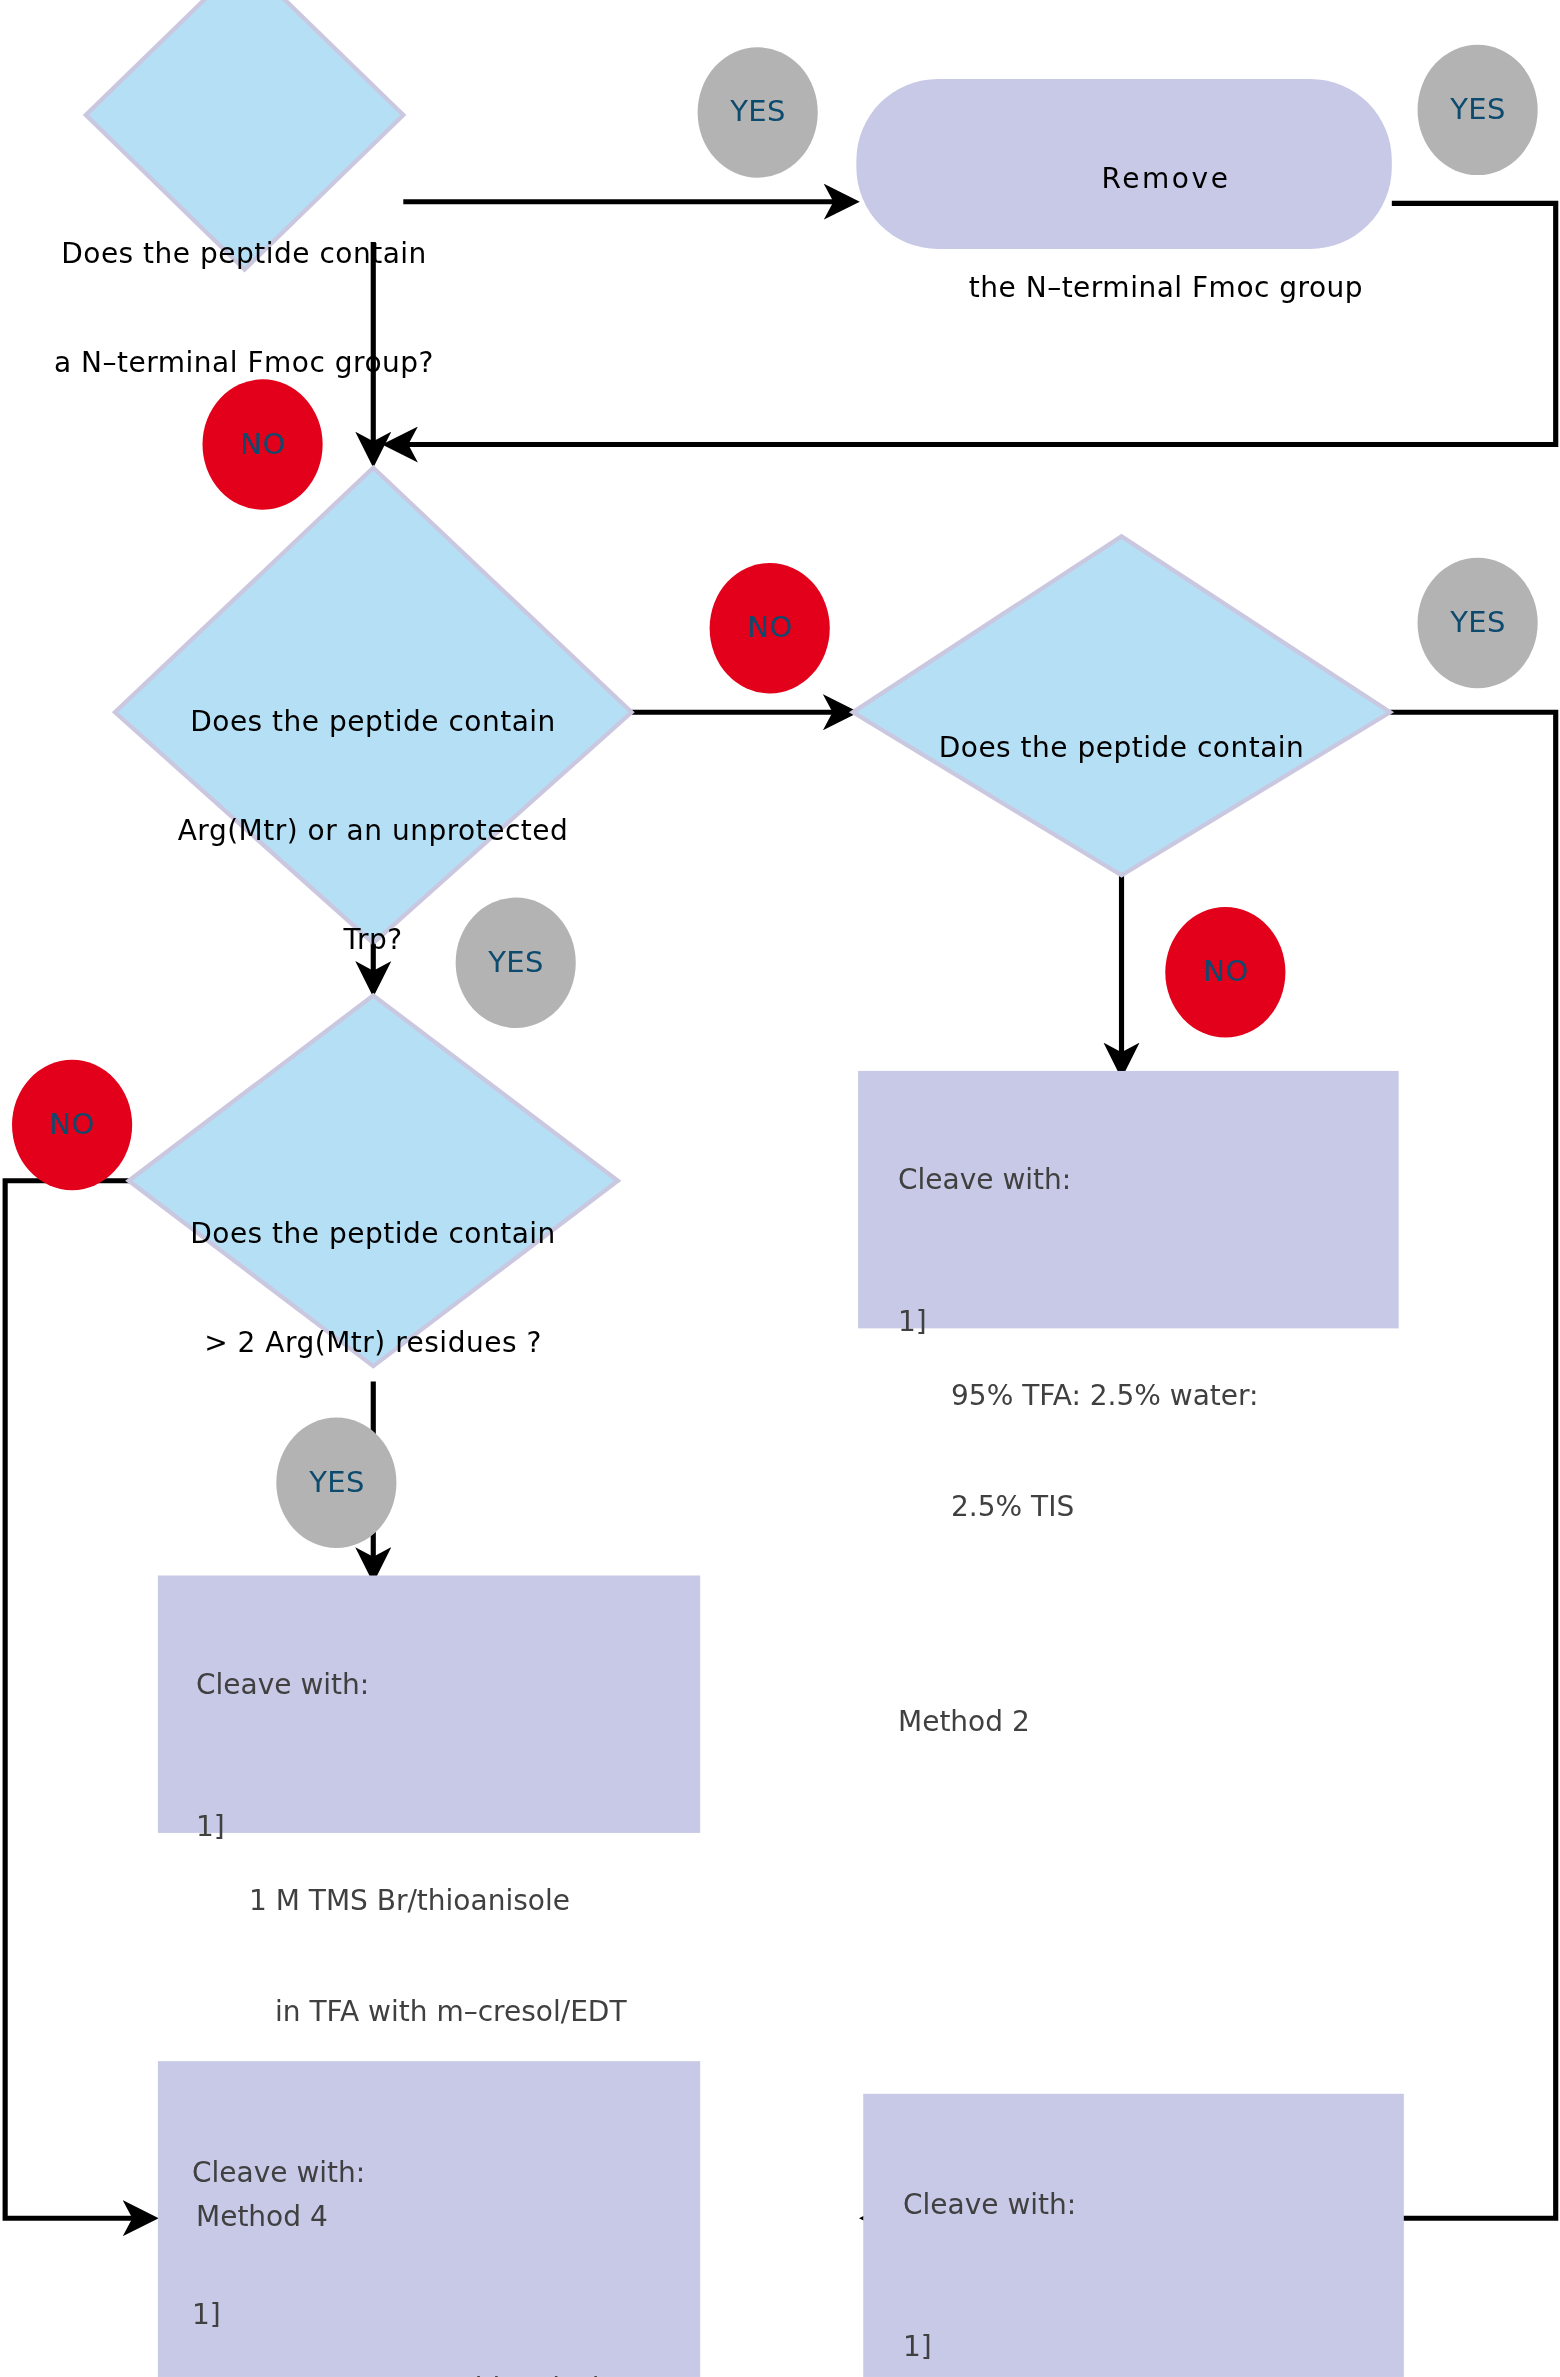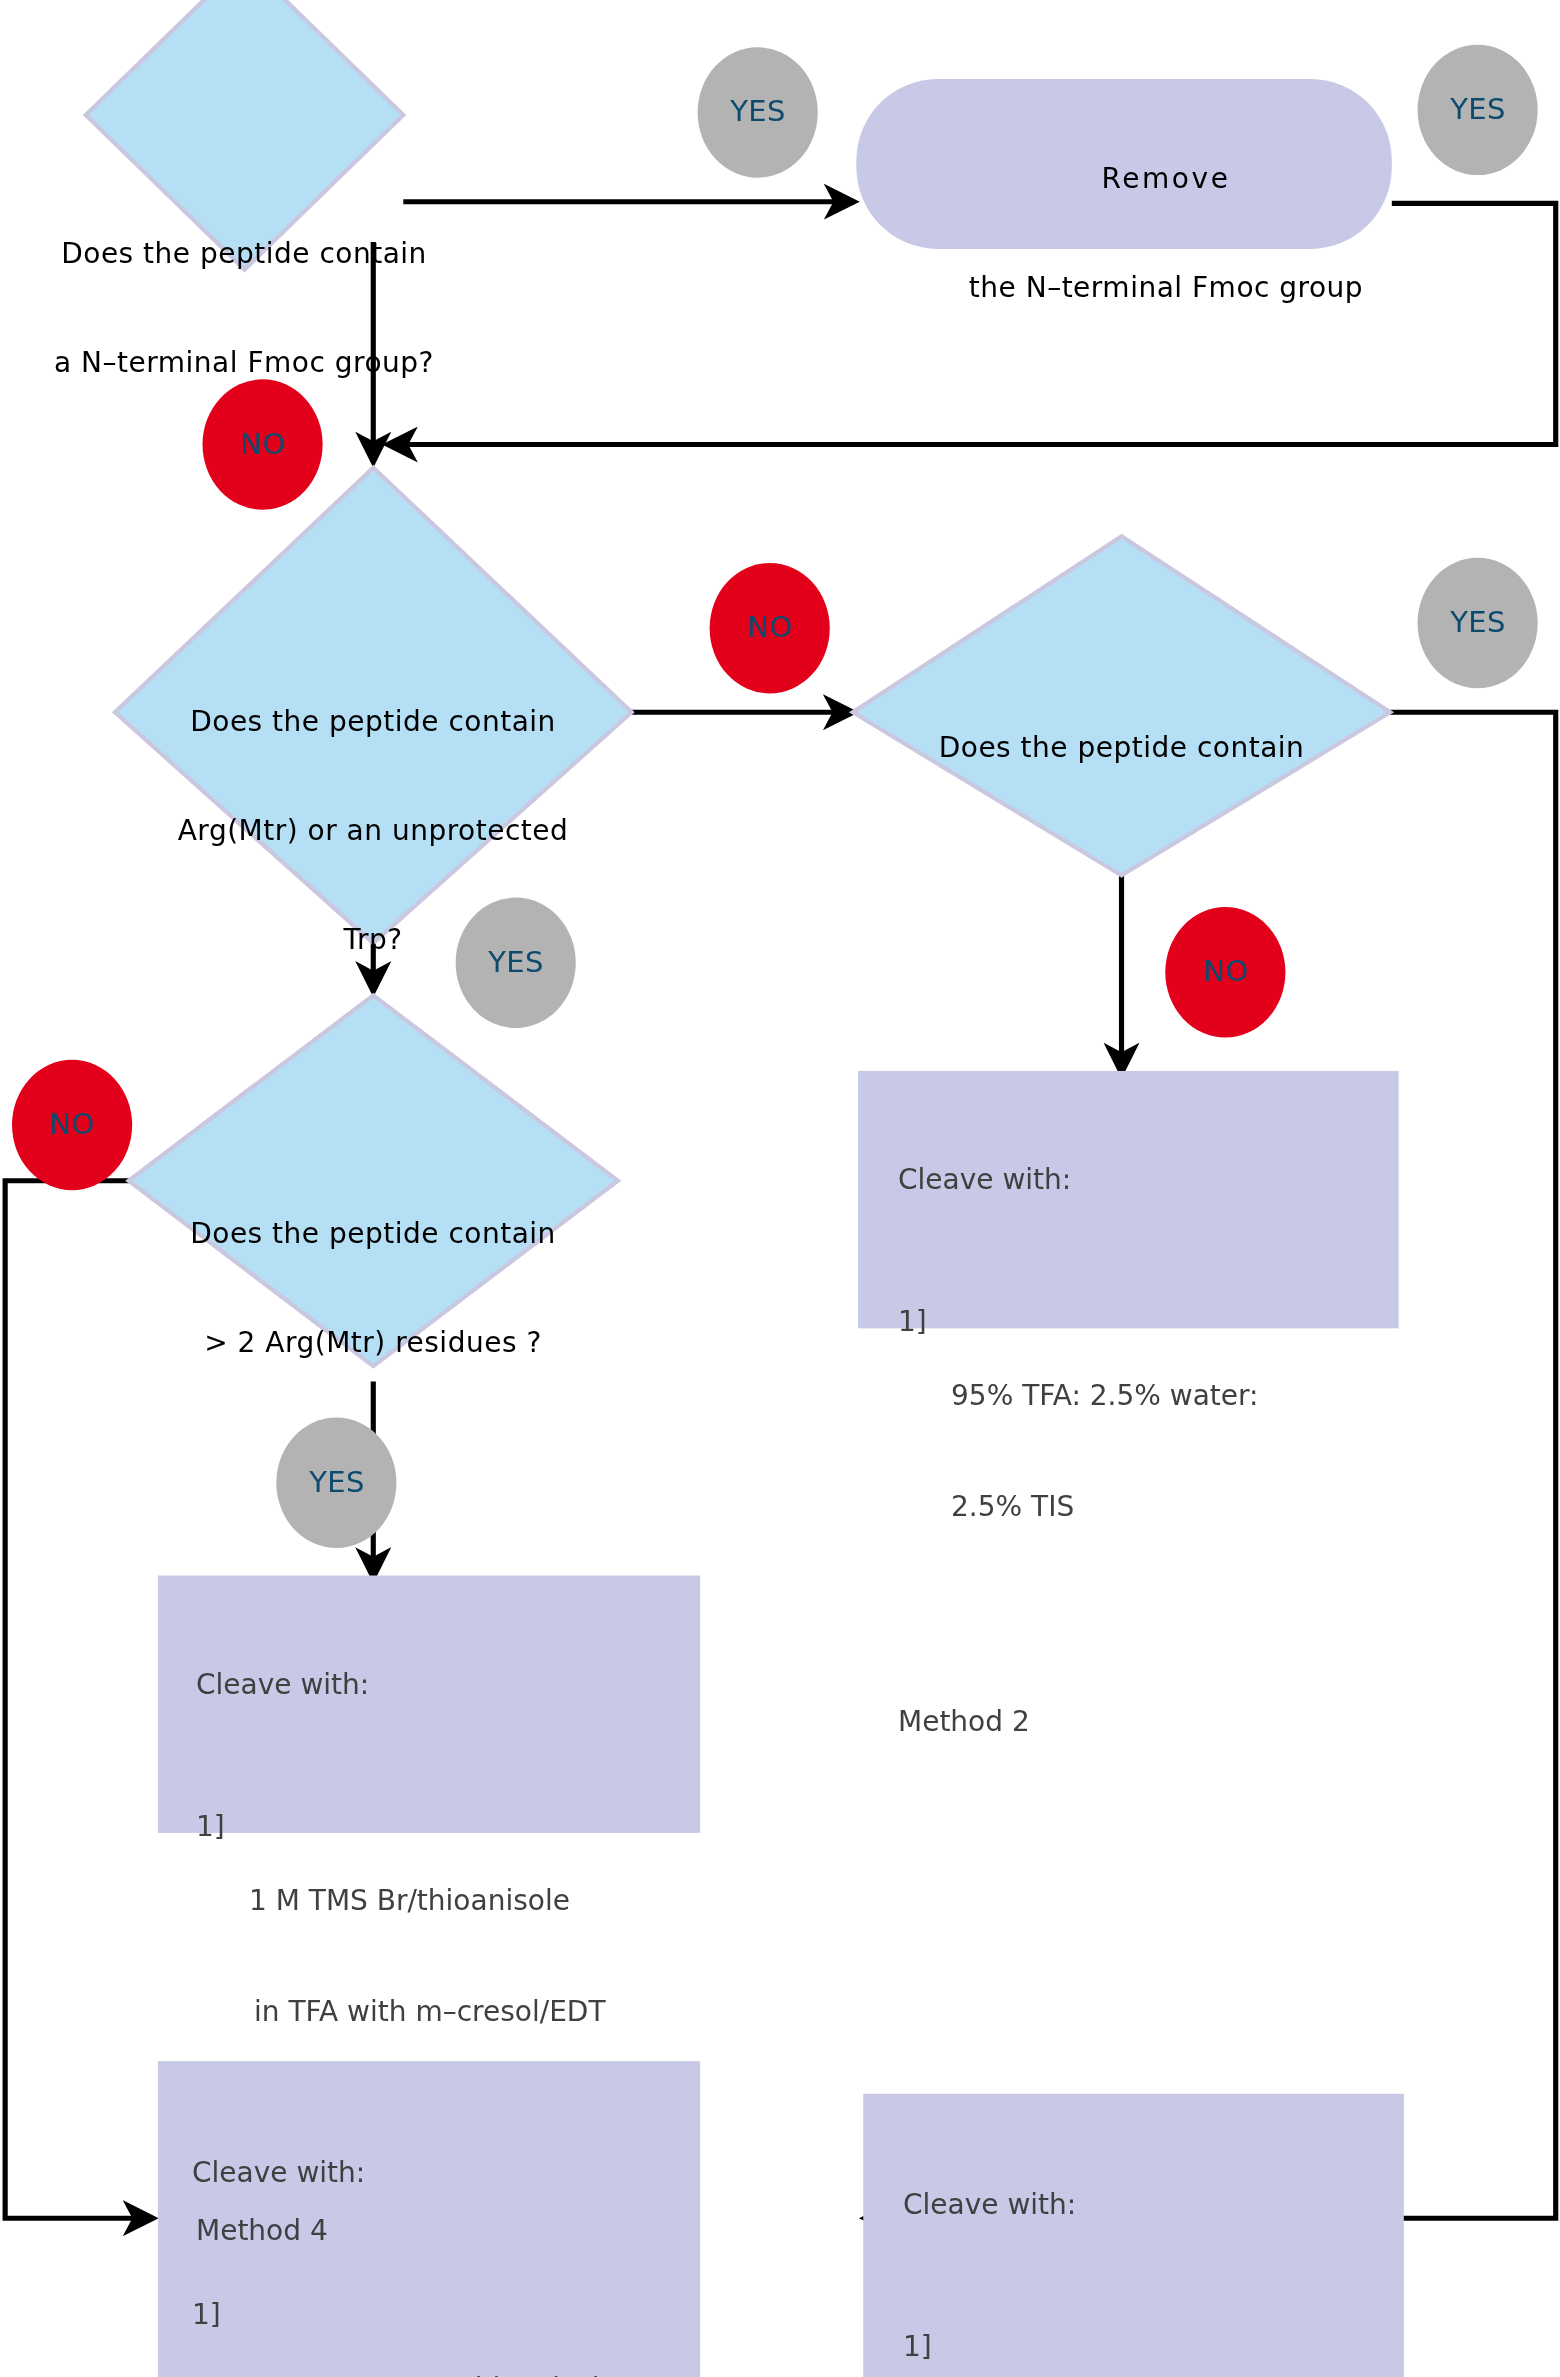--- a/index.html
+++ b/index.html
@@ -108,24 +108,24 @@
   </div>
   <div style="margin-top:31px;">Method 2</div>
 </div>
 
 <div class="box-text" style="left:196px;top:1593px;width:498px;">
   <div style="margin-bottom:31px;">Cleave with:</div>
   <div style="display:flex;">
     <div style="width:53px;flex:none;">1]</div>
     <div>
       <div>1 M TMS Br/thioanisole</div>
-      <div style="margin-left:5px;">in TFA with m–cresol/EDT</div>
+      <div style="margin-left:26px;">in TFA with m–cresol/EDT</div>
     </div>
   </div>
-  <div style="margin-top:35px;">Method 4</div>
+  <div style="margin-top:21px;">Method 4</div>
 </div>
 
 <div class="box-text" style="left:192px;top:2081px;width:515px;">
   <div style="margin-bottom:31px;">Cleave with:</div>
   <div style="display:flex;">
     <div style="width:53px;flex:none;">1]</div>
     <div>
       <div>81.5% TFA: 5% thioanisole:</div>
       
       

